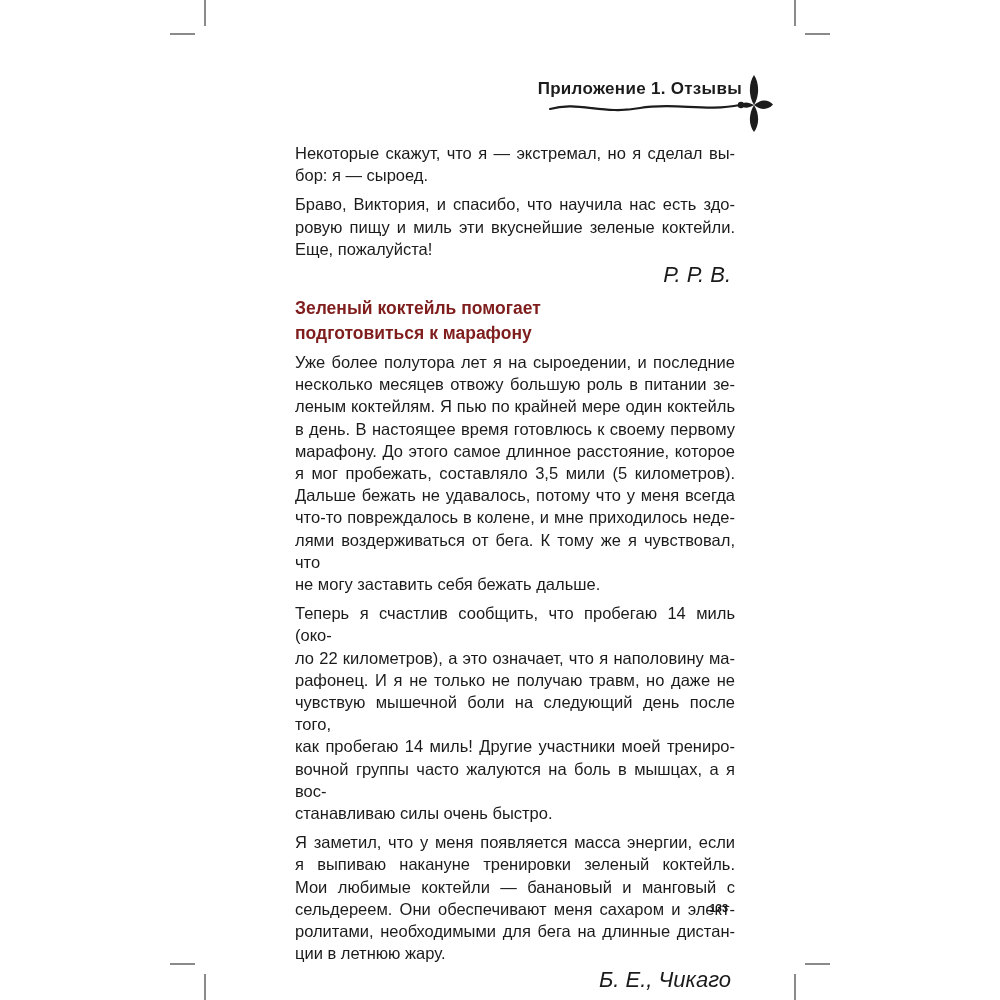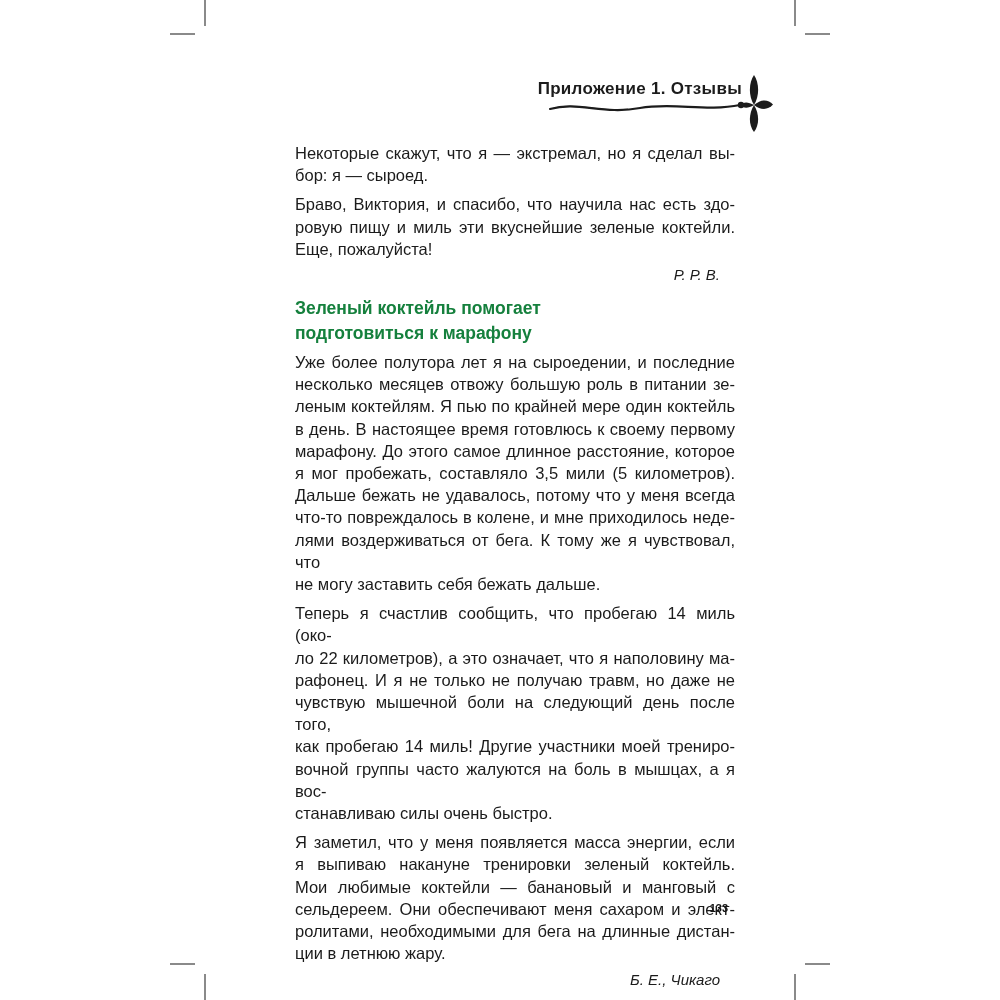--- a/index.html
+++ b/index.html
@@ -22,27 +22,27 @@
   }
   .text-col {
     position:absolute; left:295px; top:142px; width:440px;
     font-size:16.5px; line-height:22.2px; color:#1b1b1b;
   }
   .para { margin:0 0 7px 0; }
   .para.tight { margin-bottom:4px; }
   .pline { text-align:justify; text-align-last:justify; white-space:normal; }
   .pline.last { text-align-last:left; }
   .signature {
-    text-align:right; font-style:italic; font-size:15px;
-    margin:0 15px 10px 0; line-height:22px;
+    text-align:right; font-style:italic; font-size:22px;
+    margin:0 4px 10px 0; line-height:22px;
   }
   .signature.bottom { margin-top:3px; margin-bottom:0;text-align:right; }
   .section-heading {
     font-weight:700; font-size:17.5px; line-height:25px;
-    margin:0 0 5px 0; color:#15803d;
+    margin:0 0 5px 0; color:#7f1d1d;
   }
   .folio {
     position:absolute; top:902px; right:272px;
     font-size:11px; font-weight:700; color:#151515;
   }
 </style>
 </head>
 <body>
 
 <div>

